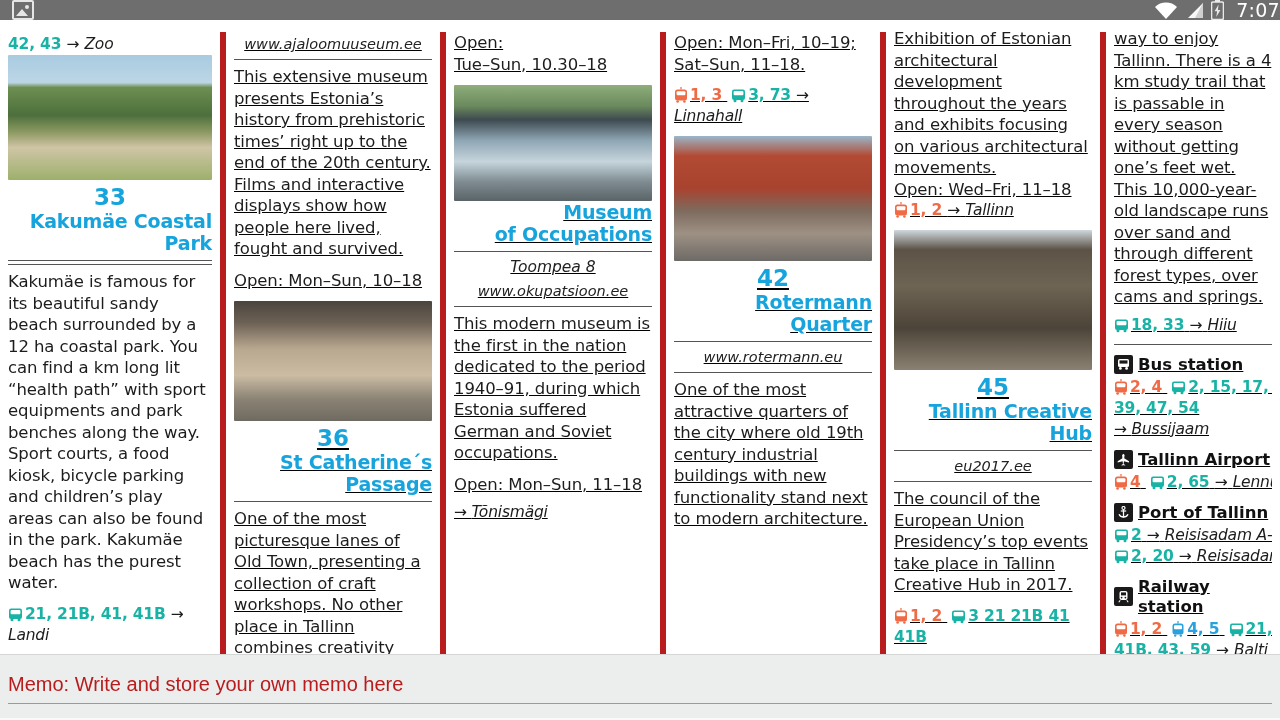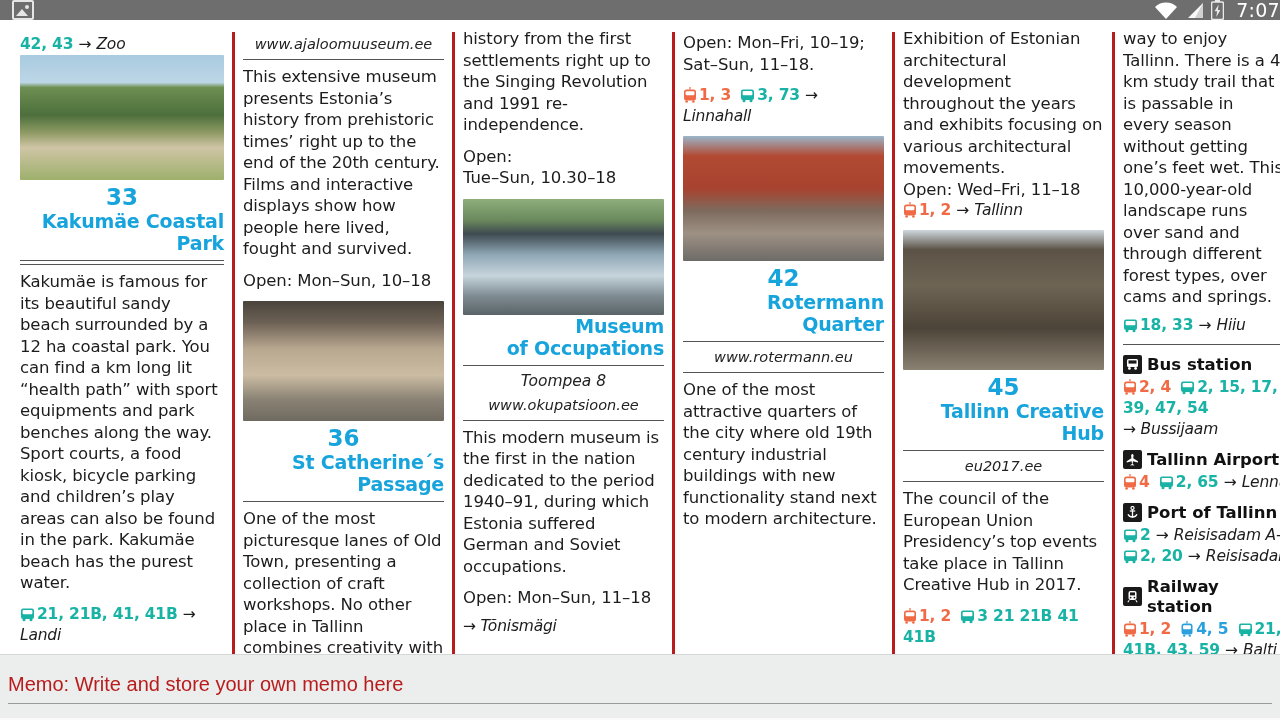--- a/index.html
+++ b/index.html
@@ -41,29 +41,29 @@
   .ic-sig  { width: 19px; height: 17px; }
   .ic-bat  { width: 13px; height: 20px; }
 
   
   .page {
     position: absolute; top: 32px; left: 0;
     width: 1280px; height: 622px;
     background: #fff;
     overflow: hidden;
   }
-  .cols { display: flex; width: 1012px; height: 100%; margin-left: 12px; }
+  .cols { display: flex; width: 1012px; height: 100%; }
   .col {
     width: 220px; flex: 0 0 220px;
     padding: 0 8px;
     position: relative;
     overflow: hidden;
   }
   .col.last { width: 172px; flex: 0 0 172px; padding-right: 0; }
-  .col + .col { border-left: 3px solid #b91c1c; }
+  .col + .col { border-left: 6px solid #b91c1c; text-decoration: underline; }
 
   
   .body-txt {
     font-size: 16.5px; line-height: 21.5px; color: #1c1c1c;
     letter-spacing: -0.1px;
   }
   .p { margin-bottom: 10px; }
   .nowrap-col { white-space: nowrap; }
 
   .num {
@@ -239,21 +239,20 @@
     <div class="photo ph-street"></div>
 
     <div class="num">36</div>
     <div class="title">St Catherine´s Passage</div>
     <div class="rule"></div>
 
     <div class="body-txt" style="margin-top:6px">One of the most picturesque lanes of Old Town, presenting a collection of craft workshops. No other place in Tallinn combines creativity with a Medieval atmosphere quite like it.</div>
   </div>
 
   <div class="col">
-    <div class="body-txt p" style="margin-top:-4px">history from the first settlements right up to the Singing Revolution and 1991 re-independence.</div>
     <div class="body-txt">Open:</div>
     <div class="body-txt p">Tue–Sun, 10.30–18</div>
 
     <div class="photo ph-glass"></div>
 
     <div class="title">
       <span>Museum</span><br>
       <span>of Occupations</span>
     </div>
     <div class="rule"></div>

